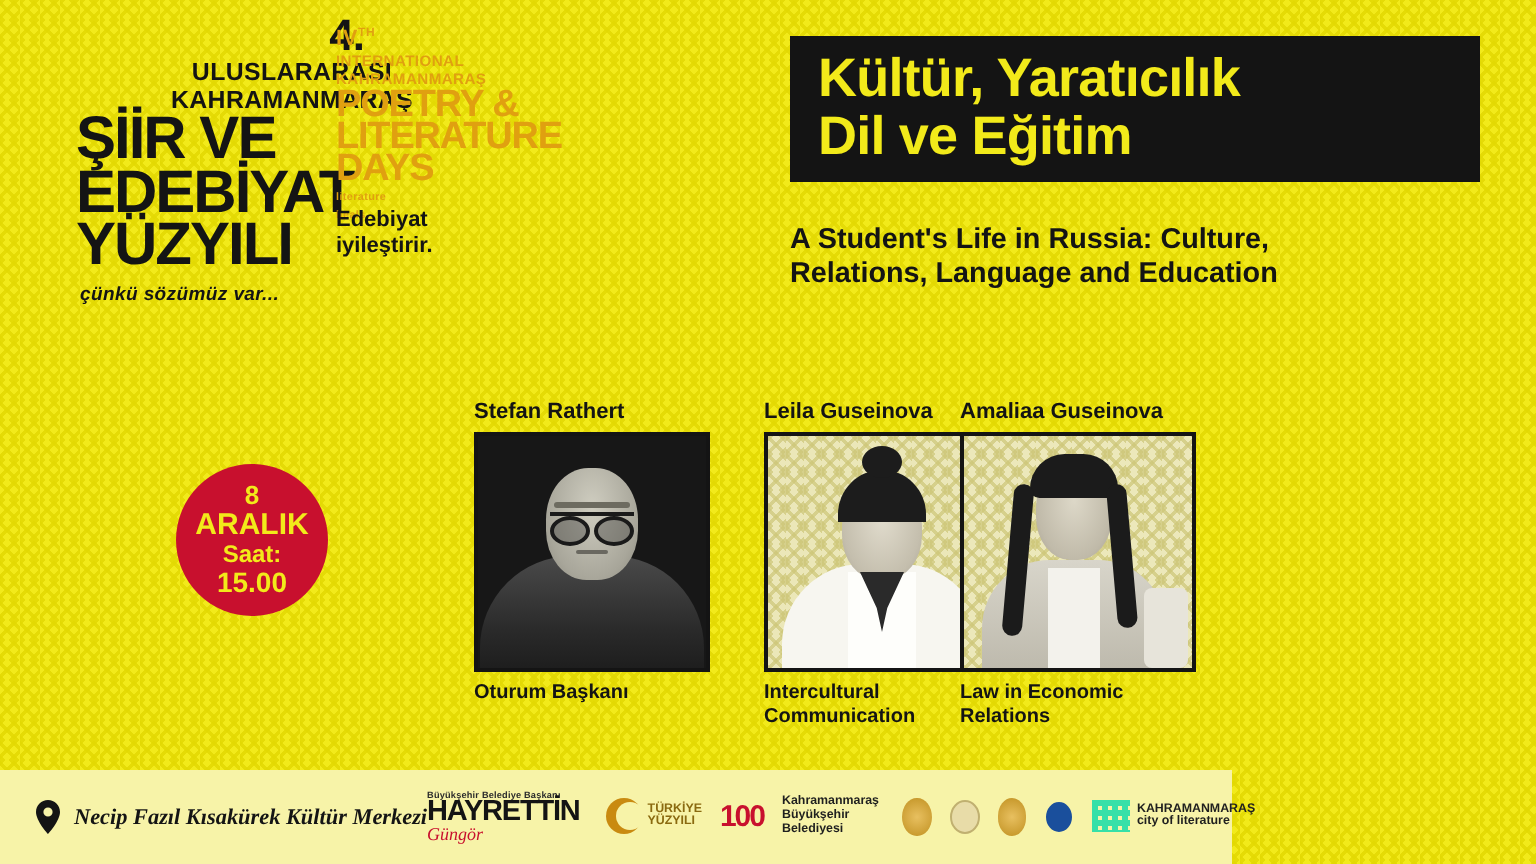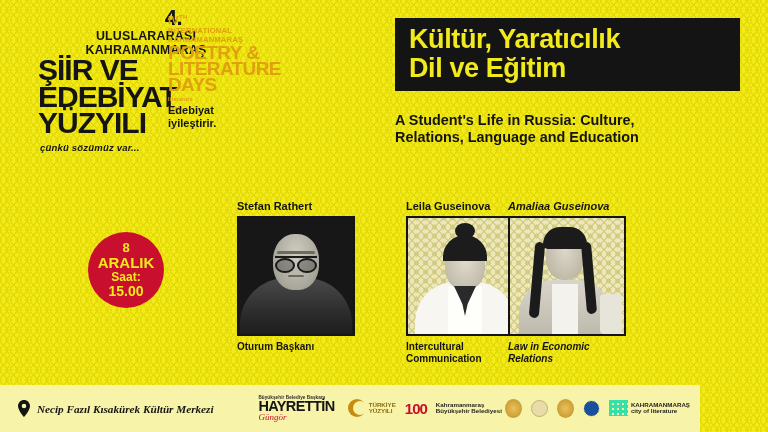--- a/index.html
+++ b/index.html
@@ -271,21 +271,21 @@
   }
   .p3-hairtop { position:absolute; left:48%; top:9px; transform:translateX(-50%); width:44px; height:22px; background:#1b1b1b; border-radius:22px 22px 6px 6px;}
   .p3-braidL { position:absolute; left:22px; top:24px; width:10px; height:76px; background:#1b1b1b; border-radius:6px; transform:rotate(5deg);}
   .p3-braidR { position:absolute; right:30px; top:24px; width:10px; height:72px; background:#1b1b1b; border-radius:6px; transform:rotate(-5deg);}
   .p3-bag { position:absolute; right:2px; bottom:0; width:22px; height:40px; background:#e7e4da; border-radius:4px;}
 
   
   #footer {
     position: absolute;
     left: 0; bottom: 0;
-    width: 700px; height: 47px;
+    width: 616px; height: 47px;
     background: #f7f3a8;
     z-index: 8;
     display: flex;
     align-items: center;
   }
   #venue {
     display: flex; align-items: center;
     margin-left: 18px;
     gap: 7px;
   }
@@ -389,39 +389,39 @@
       <div class="p1-brow"></div>
       <div class="p1-glass"></div>
       <div class="p1-mouth"></div>
     </div>
     <div class="sp-role">
       <div>Oturum Başkanı</div>
       <div></div>
     </div>
   </div>
 
-  <div class="speaker" style="left:406px; top:200px;">
+  <div class="speaker" style="left:382px; top:200px;">
     <div class="sp-name">Leila Guseinova</div>
     <div class="sp-photo light">
       <div class="p2-bg"></div>
       <div class="p2-blazer"></div>
       <div class="p2-shirt"></div>
       <div class="p2-neck"></div>
       <div class="p2-head"></div>
       <div class="p2-hair"></div>
       <div class="p2-bun"></div>
       <div class="p2-neckl"></div>
     </div>
     <div class="sp-role">
       <div>Intercultural</div>
       <div>Communication</div>
     </div>
   </div>
 
-  <div class="speaker" style="left:508px; top:200px;font-style:italic;">
+  <div class="speaker" style="left:480px; top:200px;">
     <div class="sp-name">Amaliaa Guseinova</div>
     <div class="sp-photo light">
       <div class="p3-bg"></div>
       <div class="p3-jacket"></div>
       <div class="p3-shirt"></div>
       <div class="p3-head"></div>
       <div class="p3-hairtop"></div>
       <div class="p3-braidL"></div>
       <div class="p3-braidR"></div>
       <div class="p3-bag"></div>

